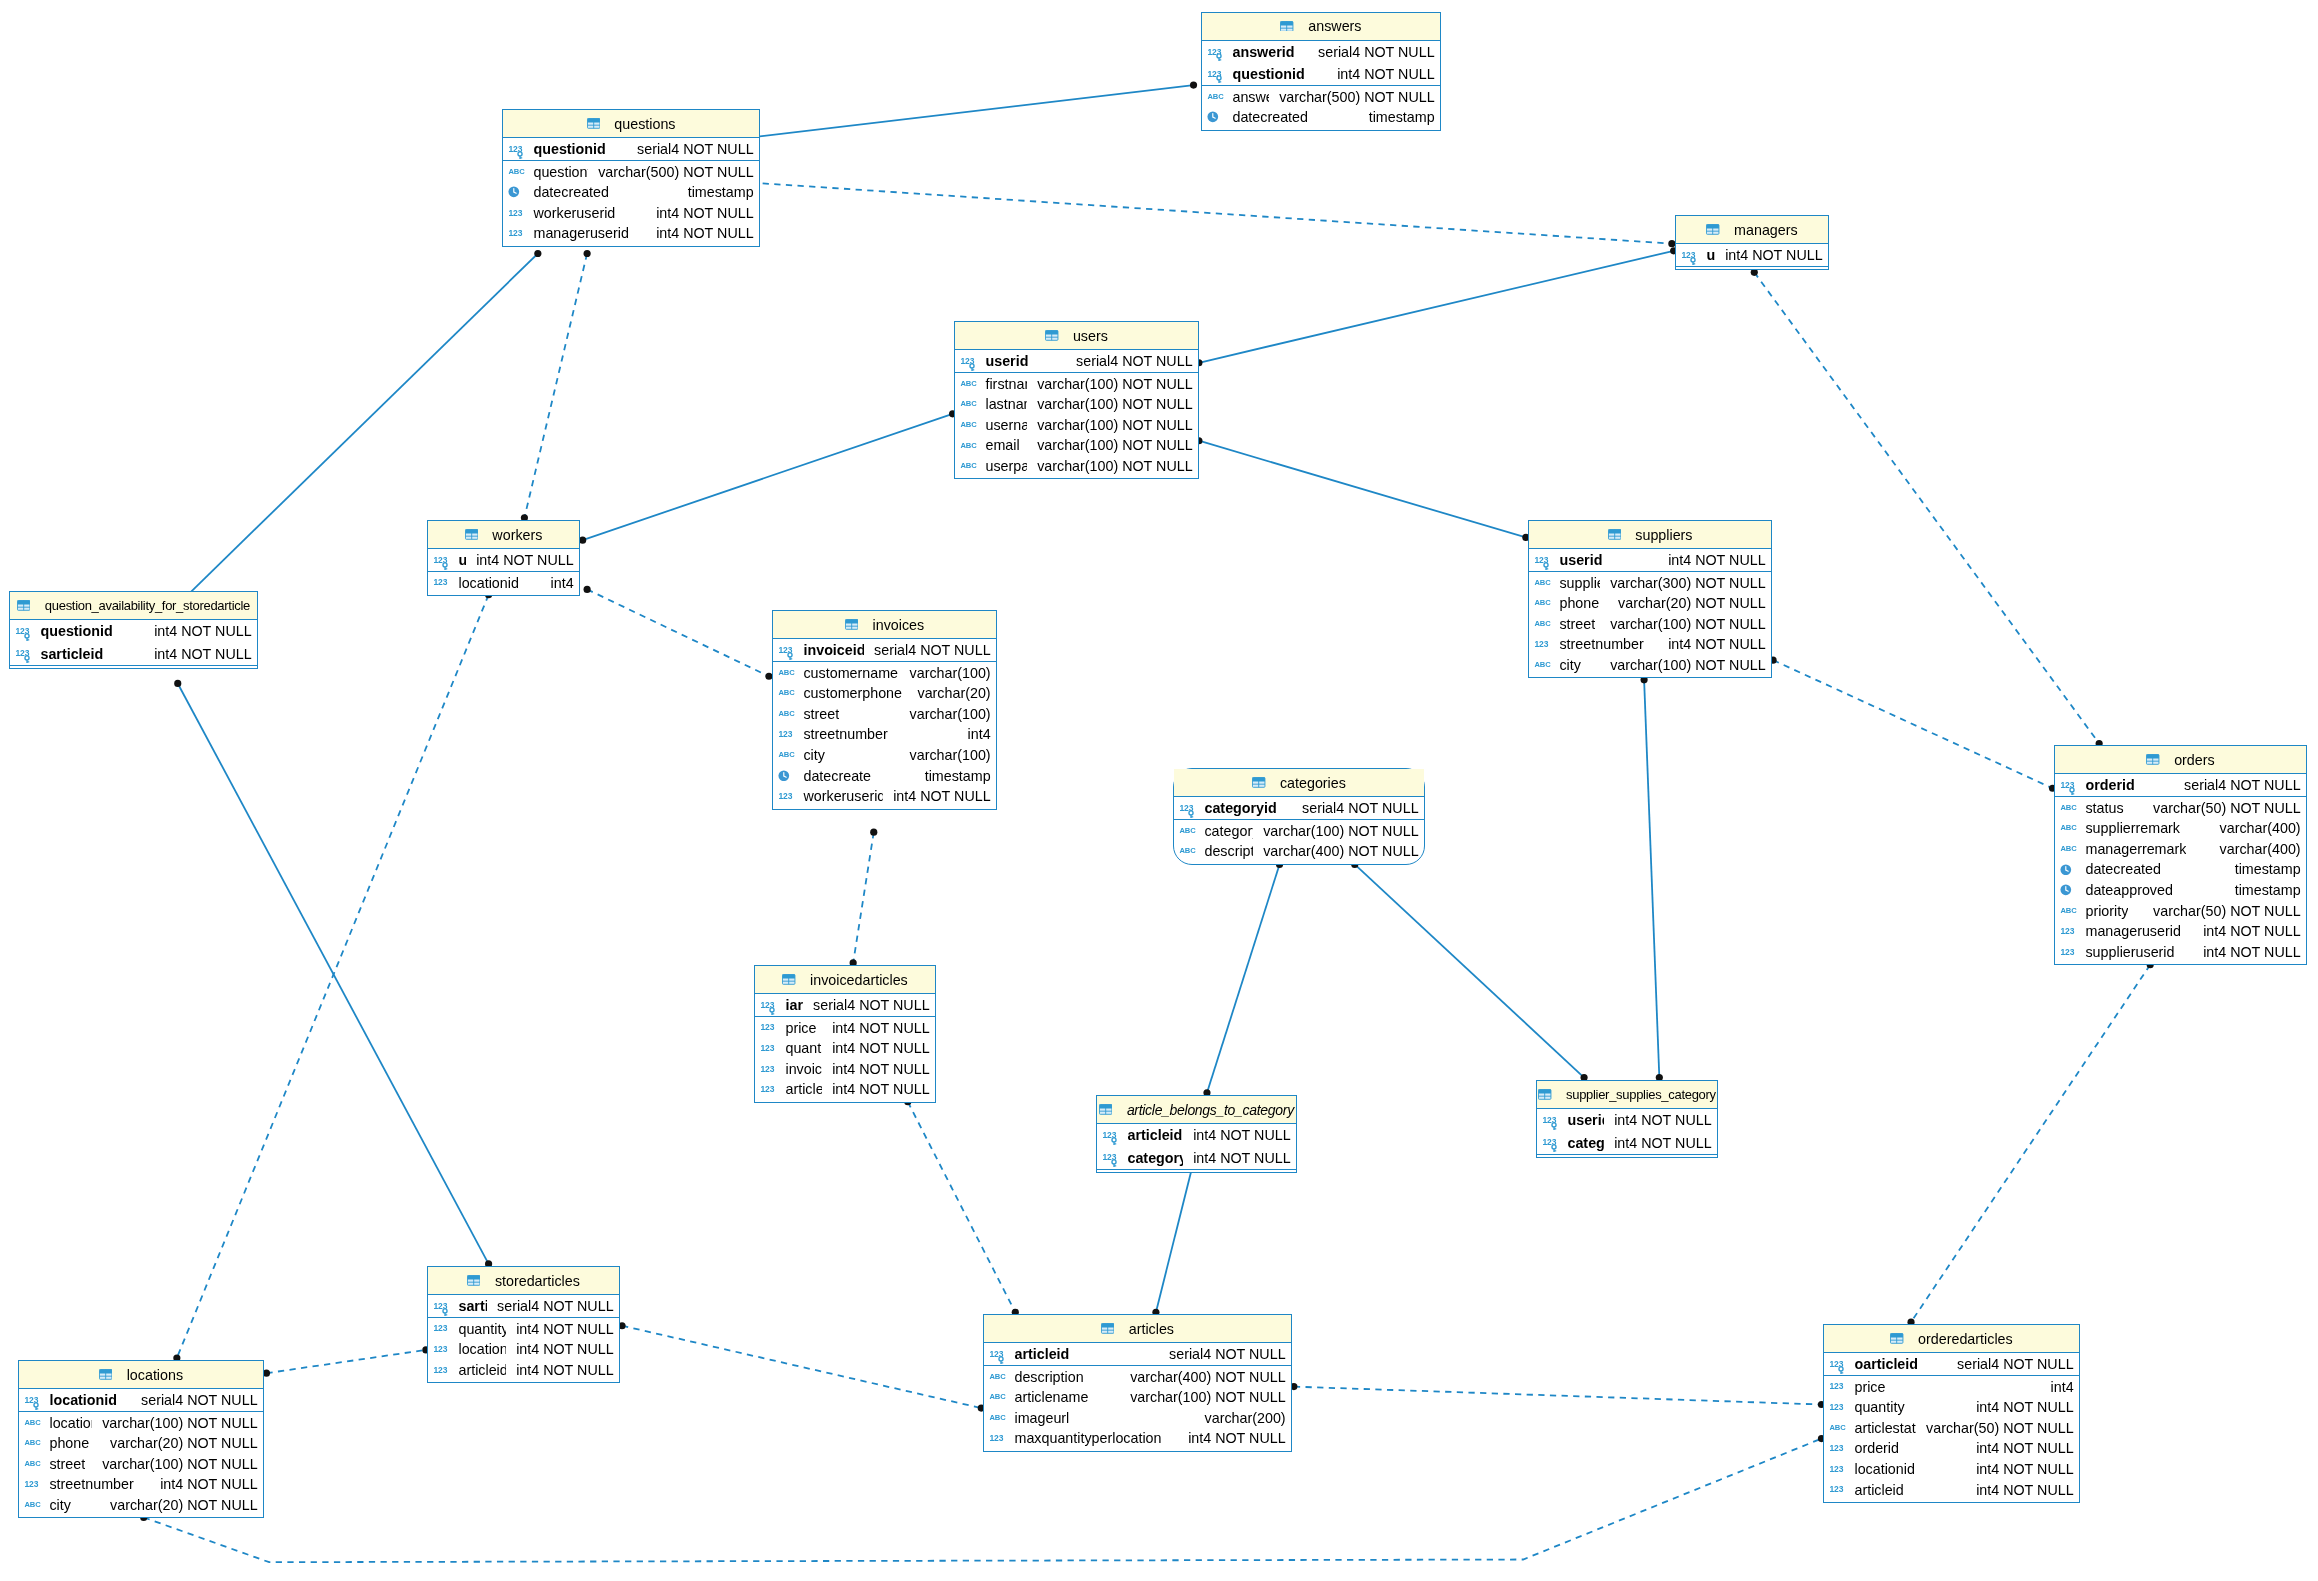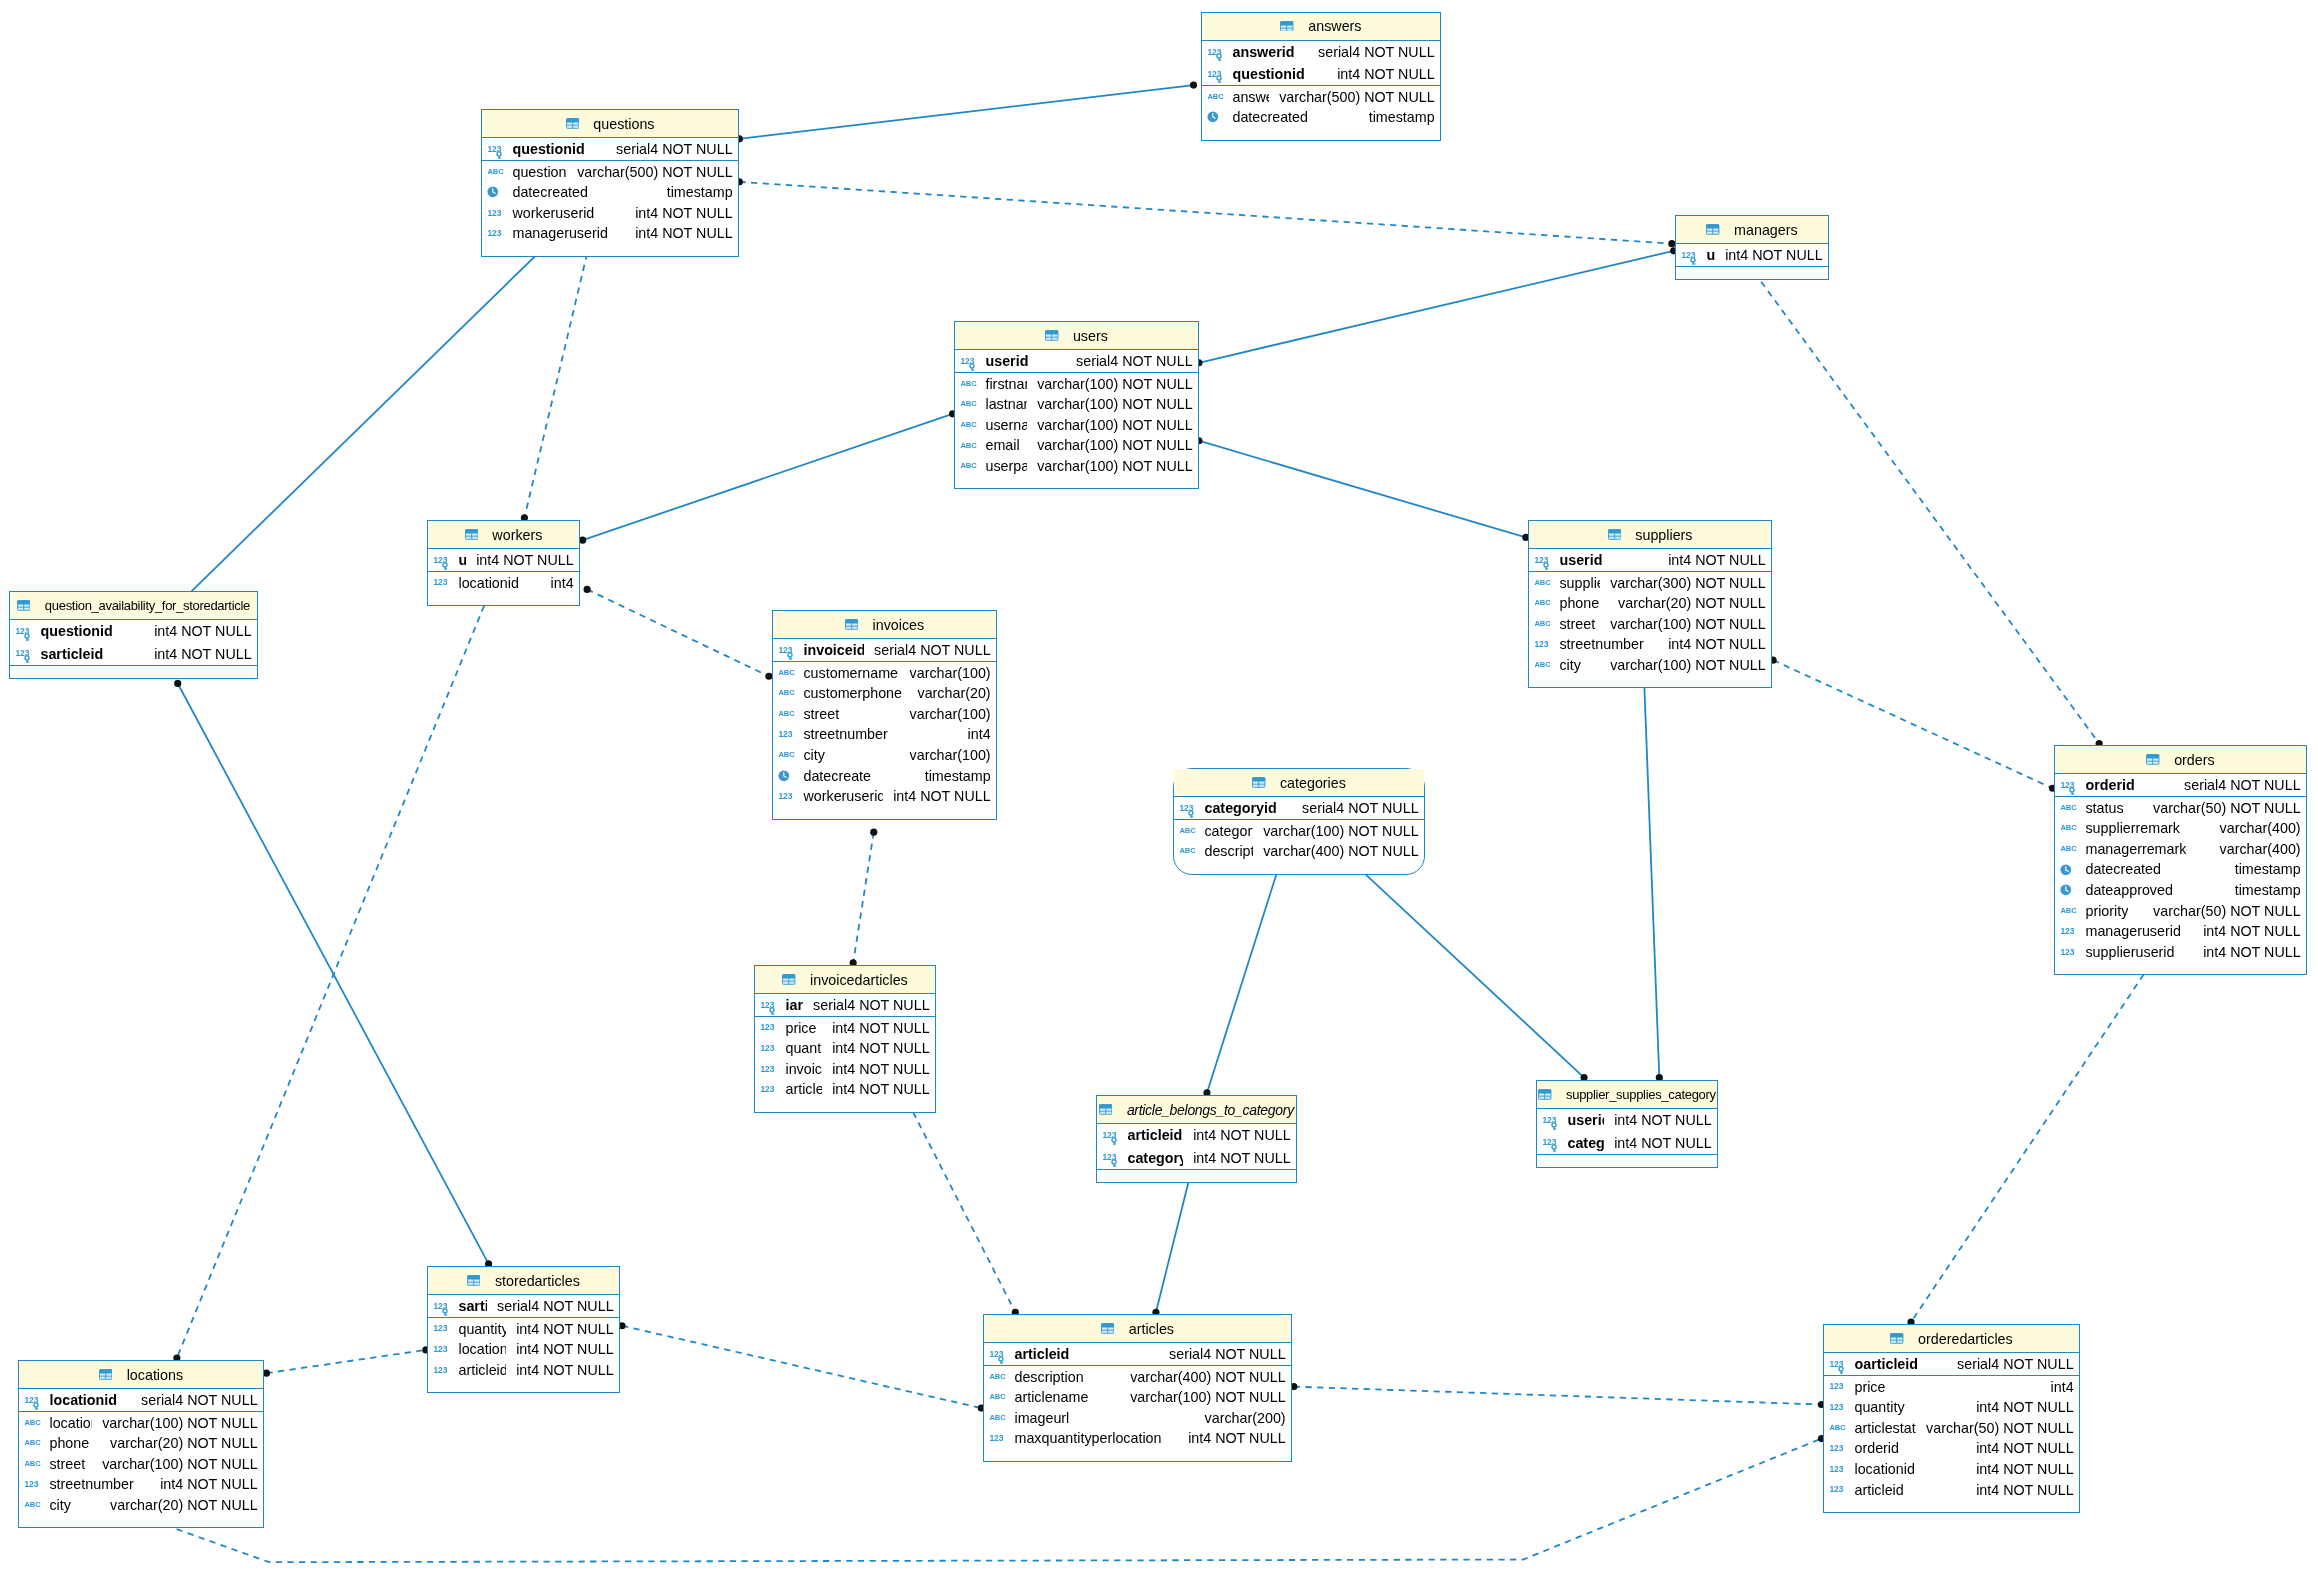--- a/index.html
+++ b/index.html
@@ -6,21 +6,21 @@
     --line:#1e87c6; --hdr:#fdfbdc; --ic:#2f9ad2; --dot:#111; --bg:#fff;
   }
   html,body{margin:0;padding:0;background:var(--bg);}
   #canvas{position:relative;width:2319px;height:1581px;background:var(--bg);
           font-family:"Liberation Sans",sans-serif;overflow:hidden;}
   #edges{position:absolute;left:0;top:0;z-index:1;}
   #edges polyline{fill:none;stroke:var(--line);stroke-width:2;}
   #edges polyline.dashed{stroke-dasharray:7 6;}
   #edges circle{fill:var(--dot);}
   .tbl{position:absolute;z-index:2;background:#fff;border:1.8px solid var(--line);
-       font-size:14.3px;color:#000;box-sizing:border-box;padding-bottom:12px;}
+       font-size:14.3px;color:#000;box-sizing:border-box;padding-bottom:2px;}
   .tbl-header{background:var(--hdr);border-bottom:1.8px solid var(--line);height:27px;
        display:flex;align-items:center;justify-content:center;gap:5.4px;padding:0 4.5px;
        white-space:nowrap;overflow:hidden;}
   .tbl-title{font-size:14.3px;}
   .sec-pk{border-bottom:1.8px solid var(--line);}
   .row{display:flex;align-items:center;height:20.6px;padding:0 5.4px;gap:2.7px;white-space:nowrap;}
   .sec-pk .row{height:22.4px;}
   .sec-pk .colname{font-weight:bold;}
   .colname{overflow:hidden;}
   .coltype{margin-left:auto;padding-left:7.2px;}
@@ -157,21 +157,21 @@
               <circle cx="6.5" cy="6.5" r="6" fill="#3b97d3"></circle>
               <path d="M6.5 2.8 V6.8 L9.2 8.1" stroke="#fff" stroke-width="1.3" fill="none" stroke-linecap="round"></path>
             </svg>
           </span>
     <span class="colname">datecreated</span>
     <span class="coltype">timestamp</span>
   </div>
 </div>
   </div>
 
-  <div class="tbl" style="left: 481px; top: 109px; width: 258px;">
+  <div class="tbl" style="left: 502px; top: 109px; width: 258px;">
     <div class="tbl-header">
       <span class="cell-icon hdr">
           <svg width="13.4" height="10.8" viewBox="0 0 15 12">
             <rect x="0.5" y="0.5" width="14" height="11" rx="1" fill="#d6ecf8" stroke="#2f9ad2"></rect>
             <rect x="0.5" y="0.5" width="14" height="4.5" fill="#2f9ad2"></rect>
             <line x1="7.5" y1="0.5" x2="7.5" y2="11.5" stroke="#2f9ad2"></line>
             <line x1="0.5" y1="8" x2="14.5" y2="8" stroke="#2f9ad2"></line>
           </svg>
         </span>
       <span class="tbl-title">questions</span>

